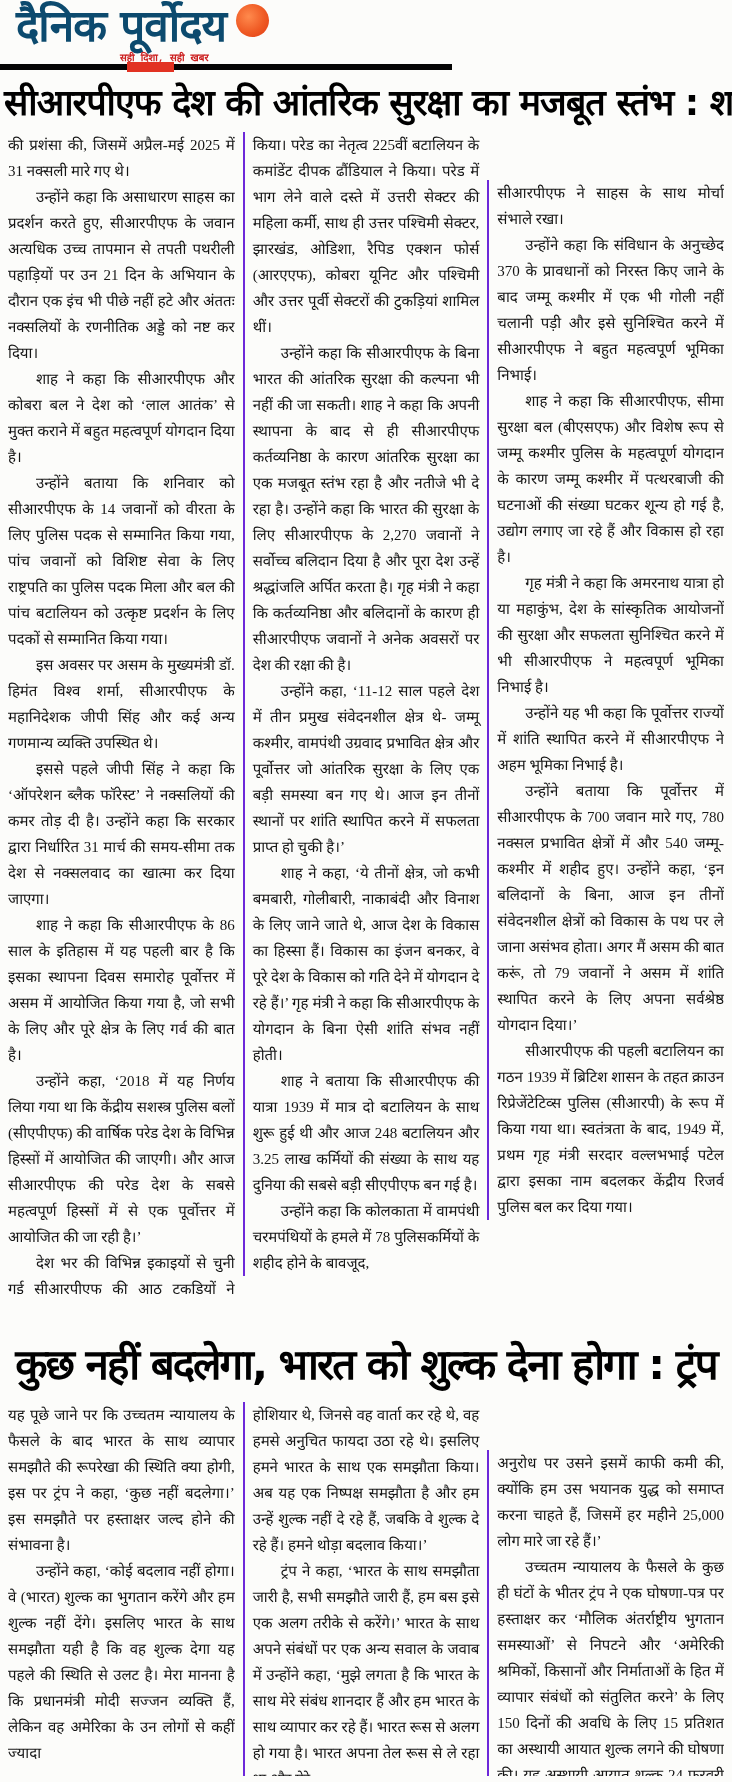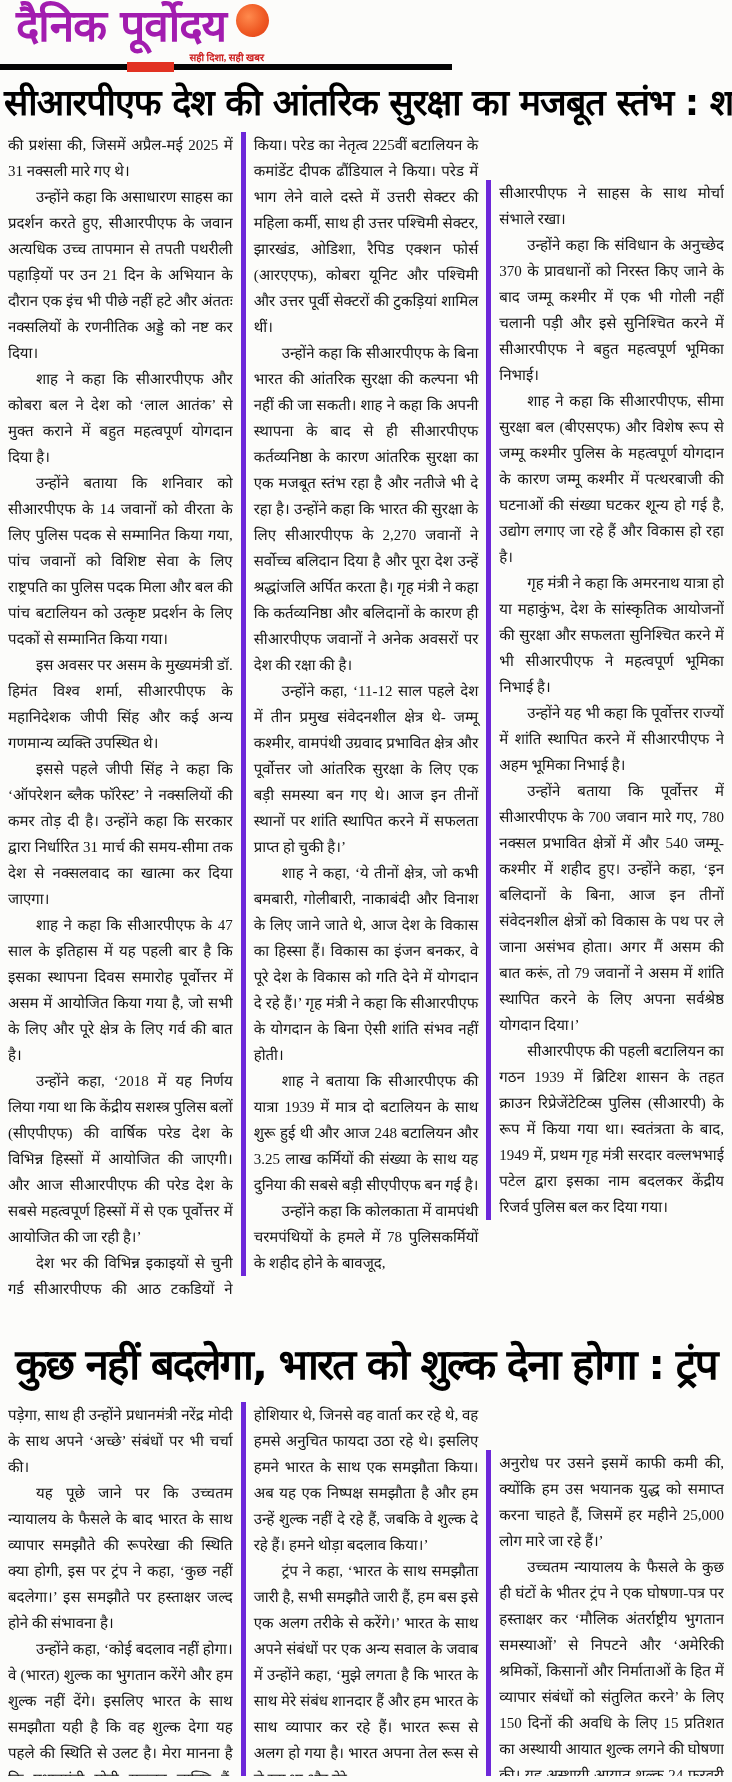--- a/index.html
+++ b/index.html
@@ -11,26 +11,26 @@
   
   .masthead { position:absolute; top:0; left:0; width:732px; height:78px; }
   .logo-sun {
     position:absolute; left:236px; top:4px; width:33px; height:33px; border-radius:50%;
     background:radial-gradient(circle at 38% 38%, #ff8a4d 0%, #ef5a24 55%, #e03c14 100%);
     z-index:1;
   }
   .logo {
     position:absolute; left:16px; top:0px; z-index:2;
     font-family:"DejaVu Sans","Liberation Sans",sans-serif;
-    font-weight:bold; font-size:44px; line-height:52px; letter-spacing:-1px; color:#a21caf;
+    font-weight:bold; font-size:44px; line-height:52px; letter-spacing:-1px; color:#0c4a6e;
     white-space:nowrap;
   }
   .tagline {
-    position:absolute; left:112px; top:50px; width:152px; z-index:2;
-    text-align:right; font-family:Liberation Serif, serif;
+    position:absolute; left:120px; top:50px; width:152px; z-index:2;
+    font-family:Liberation Mono, monospace;
     font-weight:bold; font-size:10px; color:#cc1f1f; white-space:nowrap;
   }
   .mast-rule { position:absolute; left:0; top:64px; width:452px; height:6px; background:#050505; }
   .mast-ribbon { position:absolute; left:127px; top:62px; width:47px; height:10px; background:#e23222; z-index:3; }
 
   
   .headline {
     position:absolute; left:0; width:732px; margin:0; padding:0 4px; box-sizing:border-box;
     font-family:"DejaVu Sans","Liberation Sans",sans-serif; font-weight:bold; color:#000;
     white-space:nowrap; text-align:center; overflow:hidden; letter-spacing:-1px;
@@ -41,21 +41,21 @@
   
   .columns {
     position:absolute; left:8px; width:716px; display:flex; align-items:flex-start;
     text-align:justify; font-size:15px; line-height:26px; overflow:hidden;
   }
   .cols-article1 { top:132px;  height:1162px; }
   .cols-article2 { top:1402px; height:374px; }
   .col { flex:1 1 0; padding:0 8px; overflow:hidden; }
   .col:first-child { padding-left:0; }
   .col:last-child  { padding-right:0;margin-top:48px; }
-  .col + .col { border-left:5px solid #6d28d9; }
+  .col + .col { border-left:2px solid #6d28d9; }
   .col p { margin:0; text-indent:28px; }
   .col p:first-child { text-indent:0; }
 </style>
 </head>
 <body>
 
 <div class="page">
 
   <div class="masthead">
     <div class="logo-sun"></div>
@@ -68,21 +68,21 @@
   <h1 class="headline headline-1">सीआरपीएफ देश की आंतरिक सुरक्षा का मजबूत स्तंभ : शाह</h1>
 
   <div class="columns cols-article1">
     <div class="col">
       <p>की प्रशंसा की, जिसमें अप्रैल-मई 2025 में 31 नक्सली मारे गए थे।</p>
       <p>उन्होंने कहा कि असाधारण साहस का प्रदर्शन करते हुए, सीआरपीएफ के जवान अत्यधिक उच्च तापमान से तपती पथरीली पहाड़ियों पर उन 21 दिन के अभियान के दौरान एक इंच भी पीछे नहीं हटे और अंततः नक्सलियों के रणनीतिक अड्डे को नष्ट कर दिया।</p>
       <p>शाह ने कहा कि सीआरपीएफ और कोबरा बल ने देश को ‘लाल आतंक’ से मुक्त कराने में बहुत महत्वपूर्ण योगदान दिया है।</p>
       <p>उन्होंने बताया कि शनिवार को सीआरपीएफ के 14 जवानों को वीरता के लिए पुलिस पदक से सम्मानित किया गया, पांच जवानों को विशिष्ट सेवा के लिए राष्ट्रपति का पुलिस पदक मिला और बल की पांच बटालियन को उत्कृष्ट प्रदर्शन के लिए पदकों से सम्मानित किया गया।</p>
       <p>इस अवसर पर असम के मुख्यमंत्री डॉ. हिमंत विश्व शर्मा, सीआरपीएफ के महानिदेशक जीपी सिंह और कई अन्य गणमान्य व्यक्ति उपस्थित थे।</p>
       <p>इससे पहले जीपी सिंह ने कहा कि ‘ऑपरेशन ब्लैक फॉरेस्ट’ ने नक्सलियों की कमर तोड़ दी है। उन्होंने कहा कि सरकार द्वारा निर्धारित 31 मार्च की समय-सीमा तक देश से नक्सलवाद का खात्मा कर दिया जाएगा।</p>
-      <p>शाह ने कहा कि सीआरपीएफ के 47 साल के इतिहास में यह पहली बार है कि इसका स्थापना दिवस समारोह पूर्वोत्तर में असम में आयोजित किया गया है, जो सभी के लिए और पूरे क्षेत्र के लिए गर्व की बात है।</p>
+      <p>शाह ने कहा कि सीआरपीएफ के 86 साल के इतिहास में यह पहली बार है कि इसका स्थापना दिवस समारोह पूर्वोत्तर में असम में आयोजित किया गया है, जो सभी के लिए और पूरे क्षेत्र के लिए गर्व की बात है।</p>
       <p>उन्होंने कहा, ‘2018 में यह निर्णय लिया गया था कि केंद्रीय सशस्त्र पुलिस बलों (सीएपीएफ) की वार्षिक परेड देश के विभिन्न हिस्सों में आयोजित की जाएगी। और आज सीआरपीएफ की परेड देश के सबसे महत्वपूर्ण हिस्सों में से एक पूर्वोत्तर में आयोजित की जा रही है।’</p>
       <p>देश भर की विभिन्न इकाइयों से चुनी गई सीआरपीएफ की आठ टुकड़ियों ने शनिवार को यहां सरुसजाई स्टेडियम में औपचारिक परेड का आयोजन</p>
     </div>
     <div class="col">
       <p>किया। परेड का नेतृत्व 225वीं बटालियन के कमांडेंट दीपक ढौंडियाल ने किया। परेड में भाग लेने वाले दस्ते में उत्तरी सेक्टर की महिला कर्मी, साथ ही उत्तर पश्चिमी सेक्टर, झारखंड, ओडिशा, रैपिड एक्शन फोर्स (आरएएफ), कोबरा यूनिट और पश्चिमी और उत्तर पूर्वी सेक्टरों की टुकड़ियां शामिल थीं।</p>
       <p>उन्होंने कहा कि सीआरपीएफ के बिना भारत की आंतरिक सुरक्षा की कल्पना भी नहीं की जा सकती। शाह ने कहा कि अपनी स्थापना के बाद से ही सीआरपीएफ कर्तव्यनिष्ठा के कारण आंतरिक सुरक्षा का एक मजबूत स्तंभ रहा है और नतीजे भी दे रहा है। उन्होंने कहा कि भारत की सुरक्षा के लिए सीआरपीएफ के 2,270 जवानों ने सर्वोच्च बलिदान दिया है और पूरा देश उन्हें श्रद्धांजलि अर्पित करता है। गृह मंत्री ने कहा कि कर्तव्यनिष्ठा और बलिदानों के कारण ही सीआरपीएफ जवानों ने अनेक अवसरों पर देश की रक्षा की है।</p>
       <p>उन्होंने कहा, ‘11-12 साल पहले देश में तीन प्रमुख संवेदनशील क्षेत्र थे- जम्मू कश्मीर, वामपंथी उग्रवाद प्रभावित क्षेत्र और पूर्वोत्तर जो आंतरिक सुरक्षा के लिए एक बड़ी समस्या बन गए थे। आज इन तीनों स्थानों पर शांति स्थापित करने में सफलता प्राप्त हो चुकी है।’</p>
       <p>शाह ने कहा, ‘ये तीनों क्षेत्र, जो कभी बमबारी, गोलीबारी, नाकाबंदी और विनाश के लिए जाने जाते थे, आज देश के विकास का हिस्सा हैं। विकास का इंजन बनकर, वे पूरे देश के विकास को गति देने में योगदान दे रहे हैं।’ गृह मंत्री ने कहा कि सीआरपीएफ के योगदान के बिना ऐसी शांति संभव नहीं होती।</p>
       <p>शाह ने बताया कि सीआरपीएफ की यात्रा 1939 में मात्र दो बटालियन के साथ शुरू हुई थी और आज 248 बटालियन और 3.25 लाख कर्मियों की संख्या के साथ यह दुनिया की सबसे बड़ी सीएपीएफ बन गई है।</p>
       <p>उन्होंने कहा कि कोलकाता में वामपंथी चरमपंथियों के हमले में 78 पुलिसकर्मियों के शहीद होने के बावजूद,</p>
@@ -95,21 +95,20 @@
       <p>उन्होंने यह भी कहा कि पूर्वोत्तर राज्यों में शांति स्थापित करने में सीआरपीएफ ने अहम भूमिका निभाई है।</p>
       <p>उन्होंने बताया कि पूर्वोत्तर में सीआरपीएफ के 700 जवान मारे गए, 780 नक्सल प्रभावित क्षेत्रों में और 540 जम्मू-कश्मीर में शहीद हुए। उन्होंने कहा, ‘इन बलिदानों के बिना, आज इन तीनों संवेदनशील क्षेत्रों को विकास के पथ पर ले जाना असंभव होता। अगर मैं असम की बात करूं, तो 79 जवानों ने असम में शांति स्थापित करने के लिए अपना सर्वश्रेष्ठ योगदान दिया।’</p>
       <p>सीआरपीएफ की पहली बटालियन का गठन 1939 में ब्रिटिश शासन के तहत क्राउन रिप्रेजेंटेटिव्स पुलिस (सीआरपी) के रूप में किया गया था। स्वतंत्रता के बाद, 1949 में, प्रथम गृह मंत्री सरदार वल्लभभाई पटेल द्वारा इसका नाम बदलकर केंद्रीय रिजर्व पुलिस बल कर दिया गया।</p>
     </div>
   </div>
 
   <h1 class="headline headline-2">कुछ नहीं बदलेगा, भारत को शुल्क देना होगा : ट्रंप</h1>
 
   <div class="columns cols-article2">
     <div class="col">
-      <p>पड़ेगा, साथ ही उन्होंने प्रधानमंत्री नरेंद्र मोदी के साथ अपने ‘अच्छे’ संबंधों पर भी चर्चा की।</p>
       <p>यह पूछे जाने पर कि उच्चतम न्यायालय के फैसले के बाद भारत के साथ व्यापार समझौते की रूपरेखा की स्थिति क्या होगी, इस पर ट्रंप ने कहा, ‘कुछ नहीं बदलेगा।’ इस समझौते पर हस्ताक्षर जल्द होने की संभावना है।</p>
       <p>उन्होंने कहा, ‘कोई बदलाव नहीं होगा। वे (भारत) शुल्क का भुगतान करेंगे और हम शुल्क नहीं देंगे। इसलिए भारत के साथ समझौता यही है कि वह शुल्क देगा यह पहले की स्थिति से उलट है। मेरा मानना है कि प्रधानमंत्री मोदी सज्जन व्यक्ति हैं, लेकिन वह अमेरिका के उन लोगों से कहीं ज्यादा</p>
     </div>
     <div class="col">
       <p>होशियार थे, जिनसे वह वार्ता कर रहे थे, वह हमसे अनुचित फायदा उठा रहे थे। इसलिए हमने भारत के साथ एक समझौता किया। अब यह एक निष्पक्ष समझौता है और हम उन्हें शुल्क नहीं दे रहे हैं, जबकि वे शुल्क दे रहे हैं। हमने थोड़ा बदलाव किया।’</p>
       <p>ट्रंप ने कहा, ‘भारत के साथ समझौता जारी है, सभी समझौते जारी हैं, हम बस इसे एक अलग तरीके से करेंगे।’ भारत के साथ अपने संबंधों पर एक अन्य सवाल के जवाब में उन्होंने कहा, ‘मुझे लगता है कि भारत के साथ मेरे संबंध शानदार हैं और हम भारत के साथ व्यापार कर रहे हैं। भारत रूस से अलग हो गया है। भारत अपना तेल रूस से ले रहा था और मेरे</p>
     </div>
     <div class="col">
       <p>अनुरोध पर उसने इसमें काफी कमी की, क्योंकि हम उस भयानक युद्ध को समाप्त करना चाहते हैं, जिसमें हर महीने 25,000 लोग मारे जा रहे हैं।’</p>
       <p>उच्चतम न्यायालय के फैसले के कुछ ही घंटों के भीतर ट्रंप ने एक घोषणा-पत्र पर हस्ताक्षर कर ‘मौलिक अंतर्राष्ट्रीय भुगतान समस्याओं’ से निपटने और ‘अमेरिकी श्रमिकों, किसानों और निर्माताओं के हित में व्यापार संबंधों को संतुलित करने’ के लिए 150 दिनों की अवधि के लिए 15 प्रतिशत का अस्थायी आयात शुल्क लगने की घोषणा की। यह अस्थायी आयात शुल्क 24 फरवरी को रात 12 बजकर एक मिनट से प्रभावी होगा।</p>

